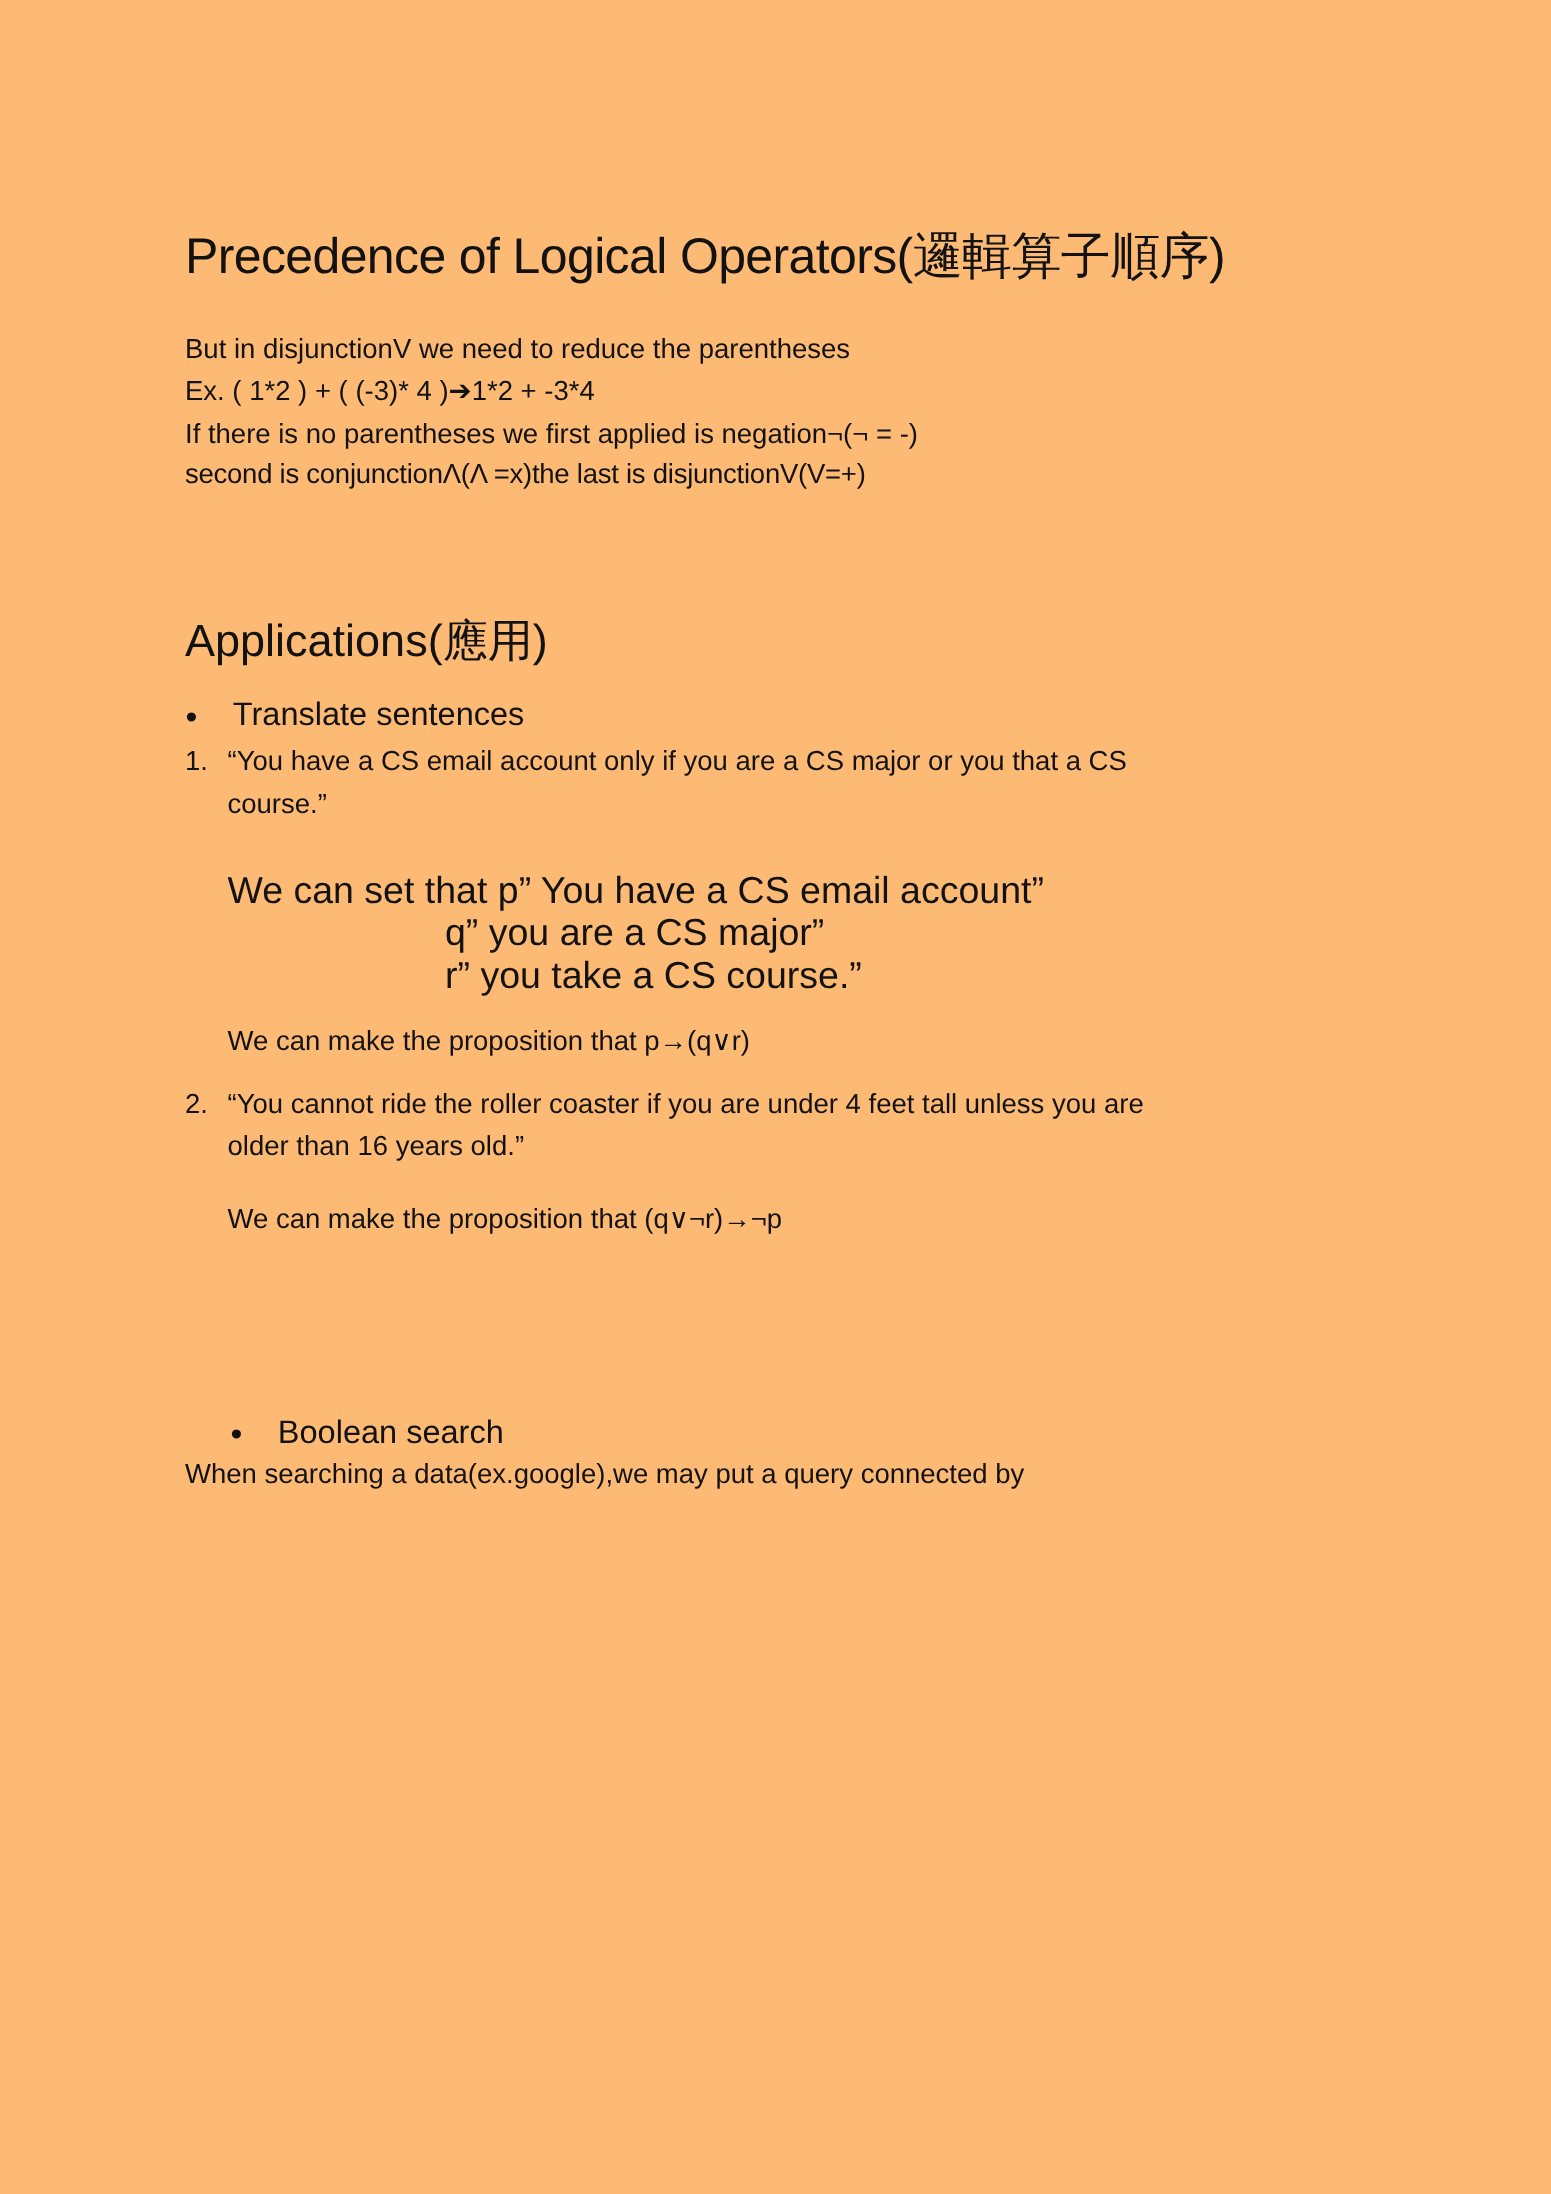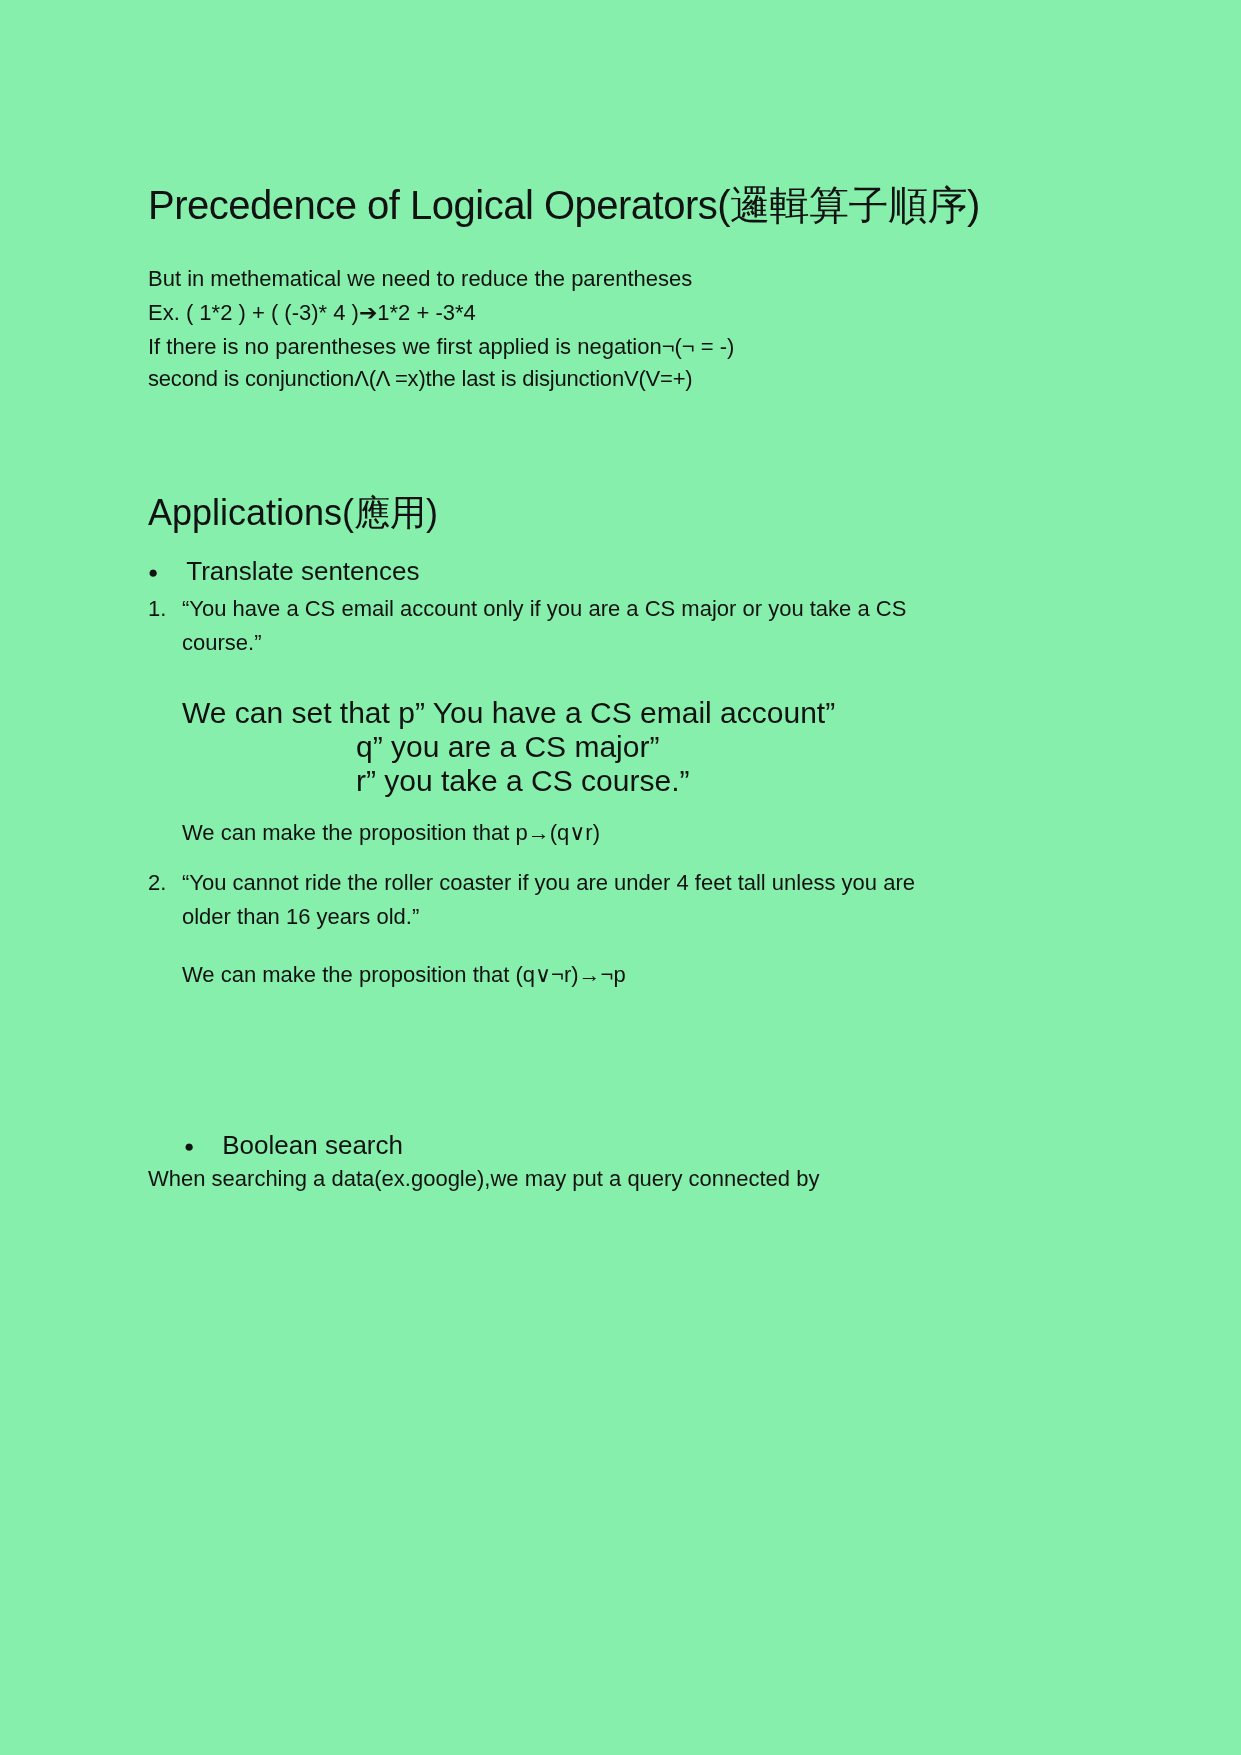--- a/index.html
+++ b/index.html
@@ -6,21 +6,21 @@
   html, body {
     width: 1241px;
     background: #ffffff;
     font-family: "Liberation Sans", "DejaVu Sans", sans-serif;
     color: #121212;
   }
   .page {
     position: relative;
     width: 1241px;
     height: 1755px;
-    background: #86efac;
+    background: #fdba74;
     padding: 180px 130px 0 148px;
     overflow: hidden;
   }
   .doc-title {
     font-size: 40px;
     font-weight: 400;
     line-height: 50px;
     letter-spacing: -0.5px;
     white-space: nowrap;
   }
@@ -108,37 +108,37 @@
 </style>
 </head>
 <body>
 
 <div class="page">
 
   <h1 class="doc-title">Precedence of Logical Operators(邏輯算子順序)</h1>
 
 
   <div class="body-text reduce-para">
-    <div>But in methematical we need to reduce the parentheses</div>
+    <div>But in disjunctionV we need to reduce the parentheses</div>
     <div>Ex. ( 1*2 ) + ( (-3)* 4 )➔1*2 + -3*4</div>
     <div>If there is no parentheses we first applied is negation¬(¬ = -)</div>
   </div>
 
   <p class="precedence-para">second is conjunctionΛ(Λ =x)the last is disjunctionV(V=+)</p>
 
   <h2 class="section-heading">Applications(應用)</h2>
 
   <div class="bullet-row">
     <span class="bullet-glyph">●</span>
     <span class="bullet-label">Translate sentences</span>
   </div>
 
   <div class="numbered-item">
     <span class="item-number">1.</span>
-    <div class="item-sentence">“You have a CS email account only if you are a CS major or you take a CS course.”</div>
+    <div class="item-sentence">“You have a CS email account only if you are a CS major or you that a CS course.”</div>
   </div>
 
   <div class="set-block">
     <div>We can set that p” You have a CS email account”</div>
     <div class="set-sub">q” you are a CS major”</div>
     <div class="set-sub">r” you take a CS course.”</div>
   </div>
 
   <p class="proposition-line">We can make the proposition that p→(q∨r)</p>
 

